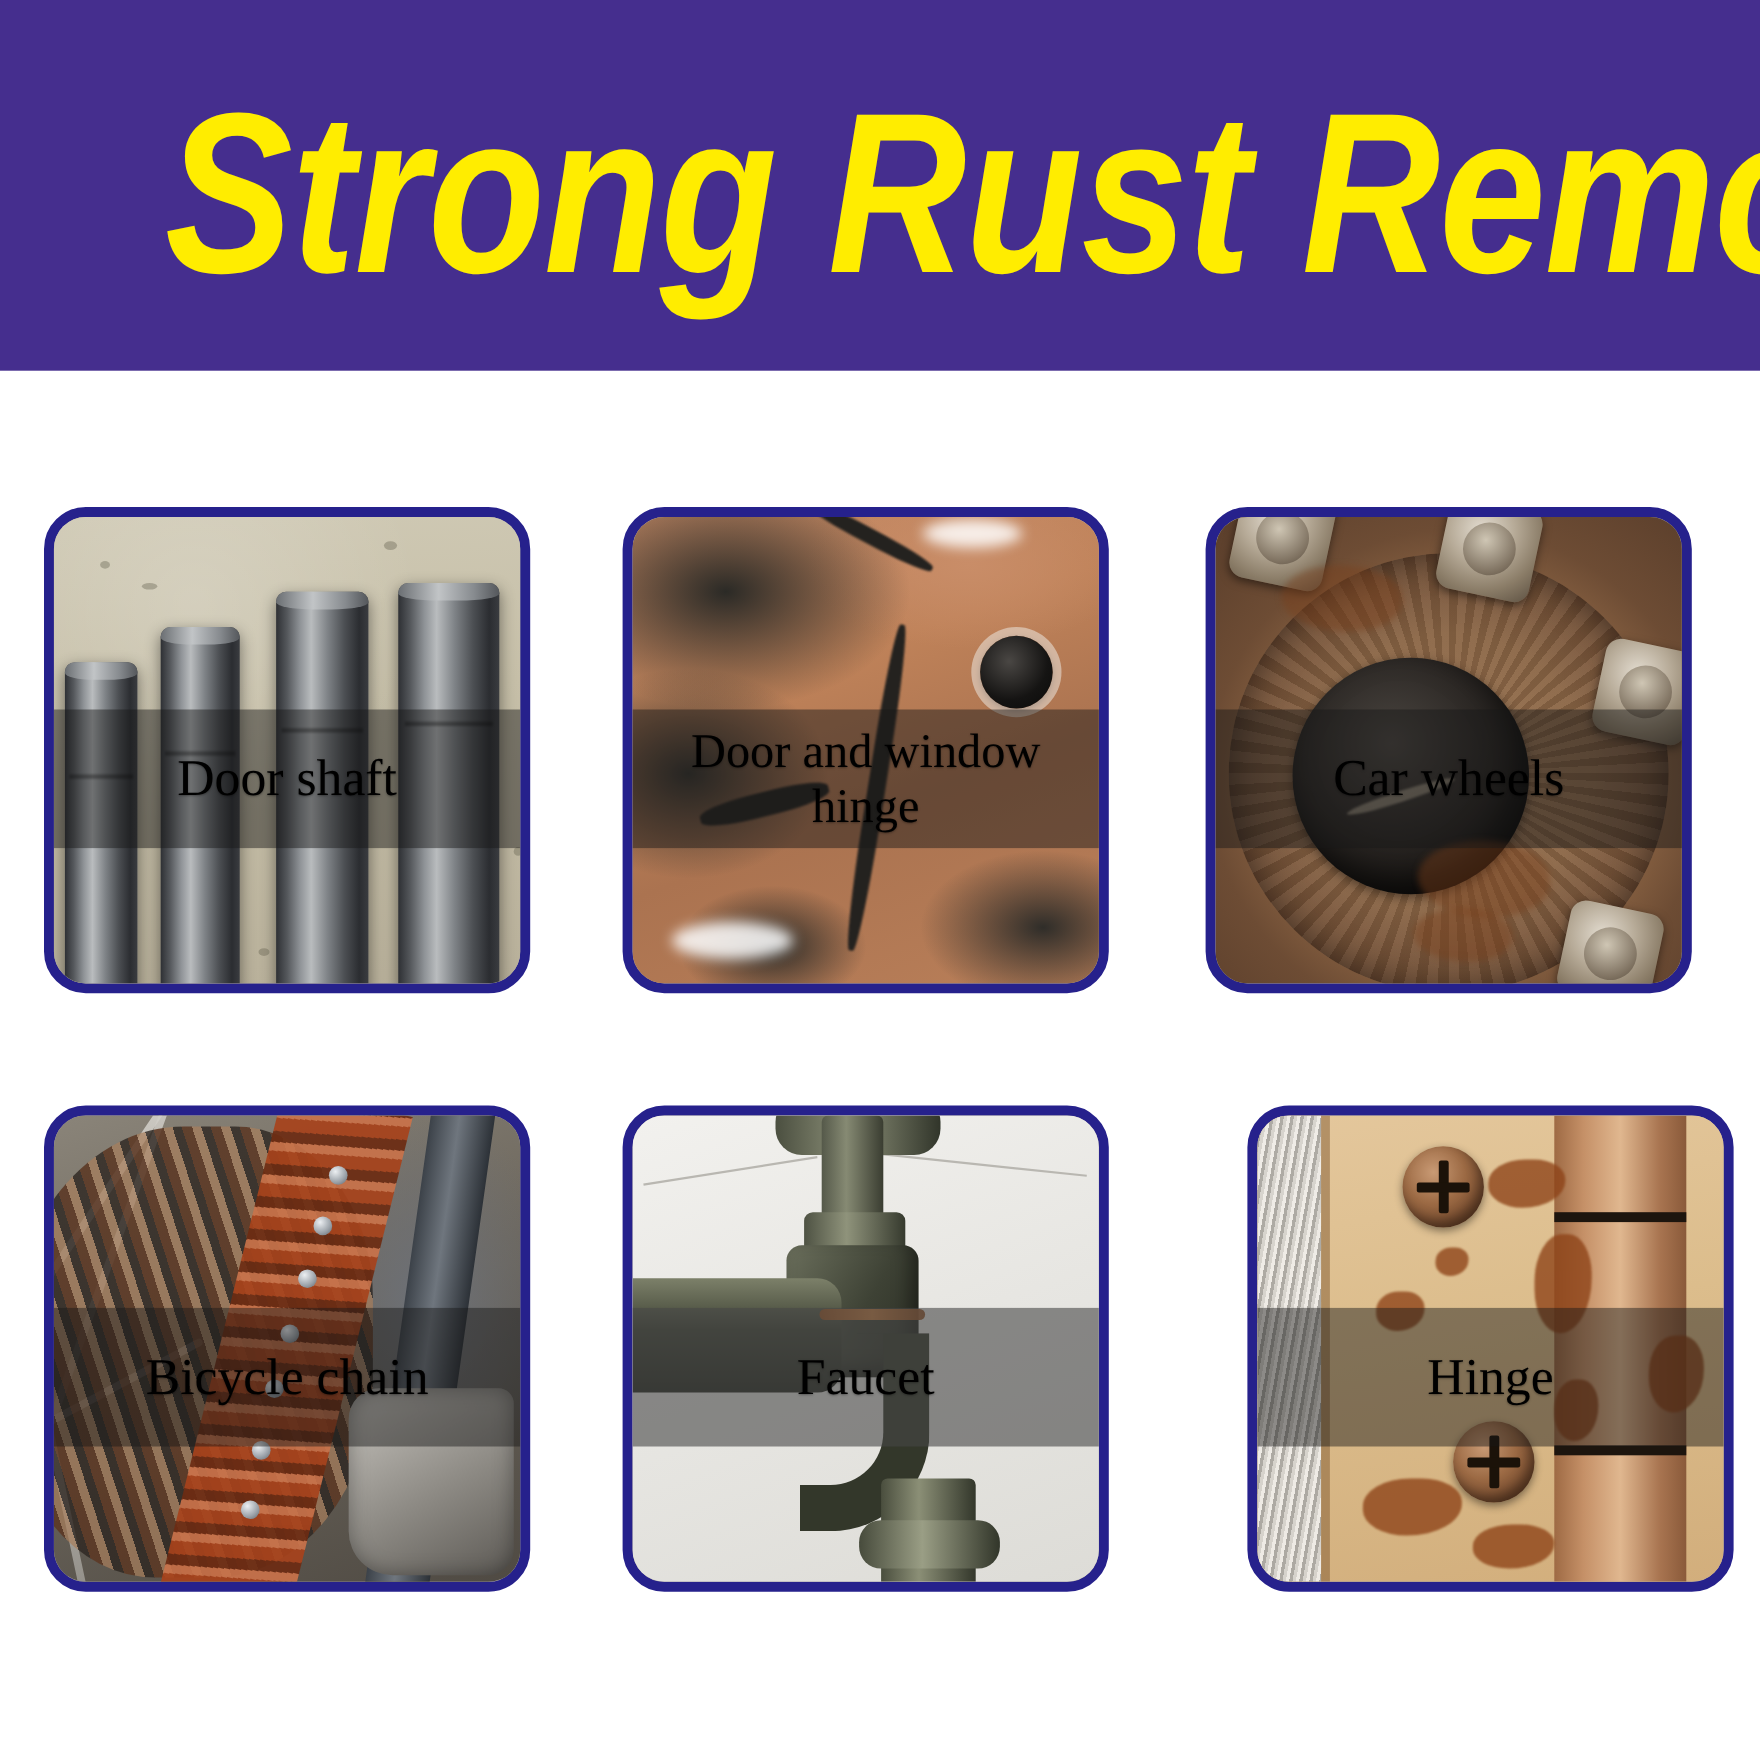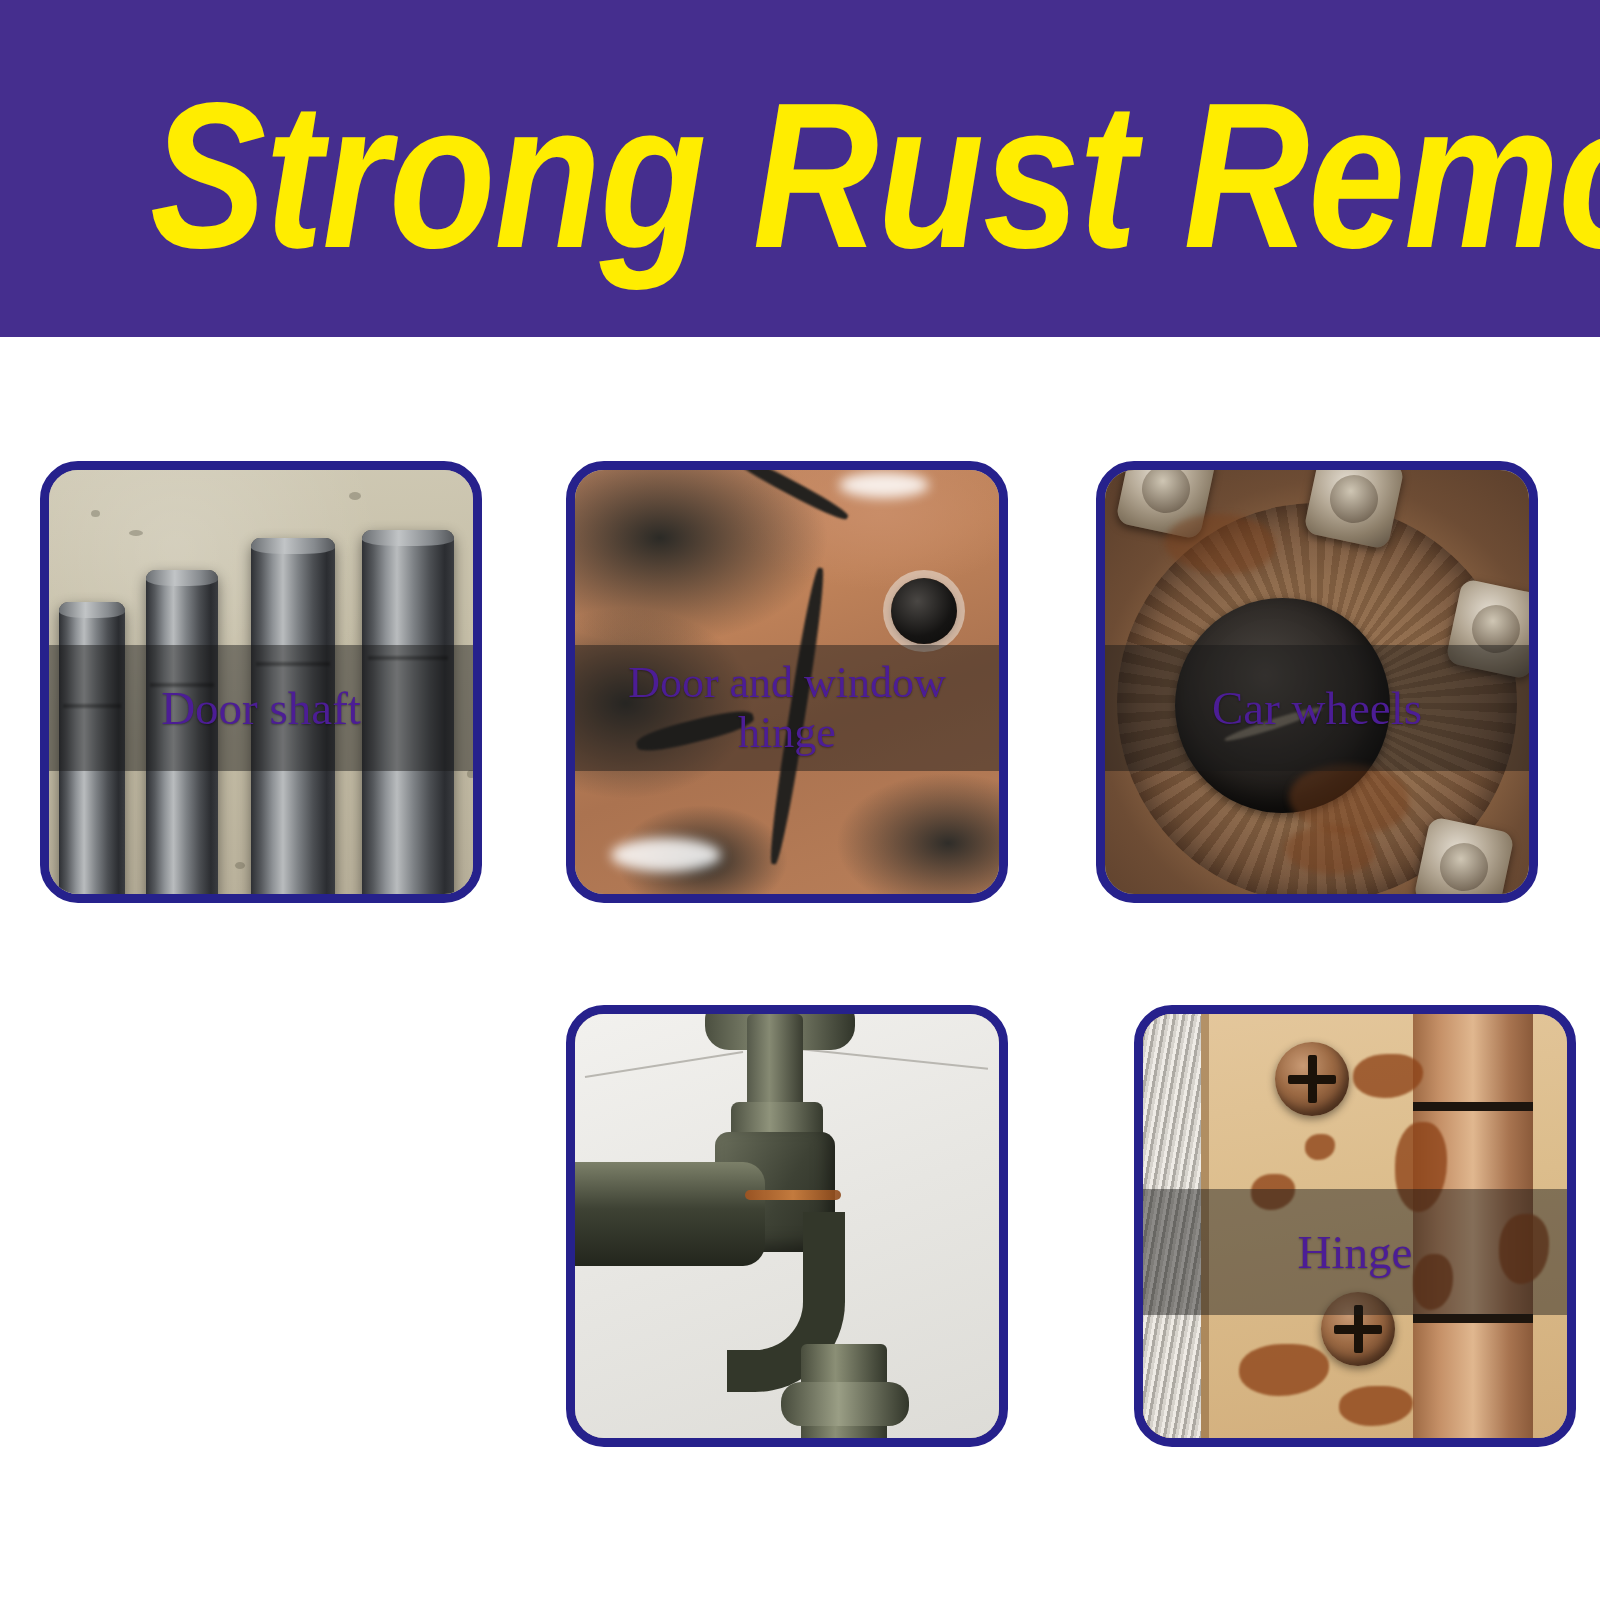--- a/index.html
+++ b/index.html
@@ -85,21 +85,21 @@
     right: 0;
     top: 175px;
     height: 126px;
     background: rgba(25, 25, 25, 0.46);
     display: flex;
     align-items: center;
     justify-content: center;
     z-index: 6;
   }
   .band-label {
-    color: #4c1d95;
+    color: #000000;
     font-family: "Liberation Serif", serif;
     font-weight: 400;
     font-size: 47px;
     line-height: 54px;
     text-align: center;
     padding: 0 14px;
     text-shadow: 0 1px 2px rgba(0,0,0,0.35);
   }
   .band.two-line .band-label { font-size: 44px; line-height: 50px; }
   .band.gray { background: rgba(70,70,70,0.60); }
@@ -485,34 +485,59 @@
       <div class="crack" style="left:60px;top:250px;width:120px;height:22px;transform:rotate(-14deg);"></div>
       <div class="hole"></div>
       <div class="shine" style="left:36px;bottom:22px;width:110px;height:34px;"></div>
       <div class="shine" style="right:70px;top:2px;width:90px;height:26px;"></div>
     </div>
     <div class="band two-line">
       <div class="band-label">Door and window hinge</div>
     </div>
   </div>
 
+  <div class="card c3">
+    <div class="photo ph-chain">
+      <div class="spoke" style="left:10px;top:-30px;height:300px;transform:rotate(34deg);"></div>
+      <div class="spoke" style="left:50px;top:-40px;height:330px;transform:rotate(20deg);"></div>
+      <div class="spoke" style="left:-10px;top:120px;height:320px;transform:rotate(62deg);"></div>
+      <div class="spoke" style="left:6px;top:210px;height:280px;transform:rotate(-12deg);"></div>
+      <div class="frame-bar"></div>
+      <div class="cassette"></div>
+      <div class="chainline"></div>
+      <div class="pin" style="left:250px;top:46px;"></div>
+      <div class="pin" style="left:236px;top:92px;"></div>
+      <div class="pin" style="left:222px;top:140px;"></div>
+      <div class="pin" style="left:206px;top:190px;"></div>
+      <div class="pin" style="left:192px;top:240px;"></div>
+      <div class="pin" style="left:180px;top:296px;"></div>
+      <div class="pin" style="left:170px;top:350px;"></div>
+      <div class="derail"></div>
+    </div>
+    <div class="band">
+      <div class="band-label">Bicycle chain</div>
+    </div>
+  </div>
 
   <div class="card c4">
     <div class="photo ph-faucet">
       <div class="wallcrack" style="left:10px;top:62px;width:160px;transform:rotate(-9deg);"></div>
       <div class="wallcrack" style="right:10px;top:34px;width:190px;transform:rotate(6deg);"></div>
       <div class="tap-handle-top"></div>
       <div class="tap-stem"></div>
       <div class="tap-nut"></div>
       <div class="tap-body"></div>
       <div class="tap-pipe"></div>
       <div class="rustlip"></div>
       <div class="tap-spout"></div>
       <div class="tap-down"></div>
       <div class="tap-collar"></div>
+    </div>
+    <div class="band gray">
+      <div class="band-label">Faucet</div>
     </div>
   </div>
 
   <div class="card c5">
     <div class="photo ph-rhinge">
       <div class="concrete-strip"></div>
       <div class="hinge-leaf-edge"></div>
       <div class="knuckle-col"></div>
       <div class="knuckle-gap" style="top:88px;"></div>
       <div class="knuckle-gap" style="top:300px;"></div>

